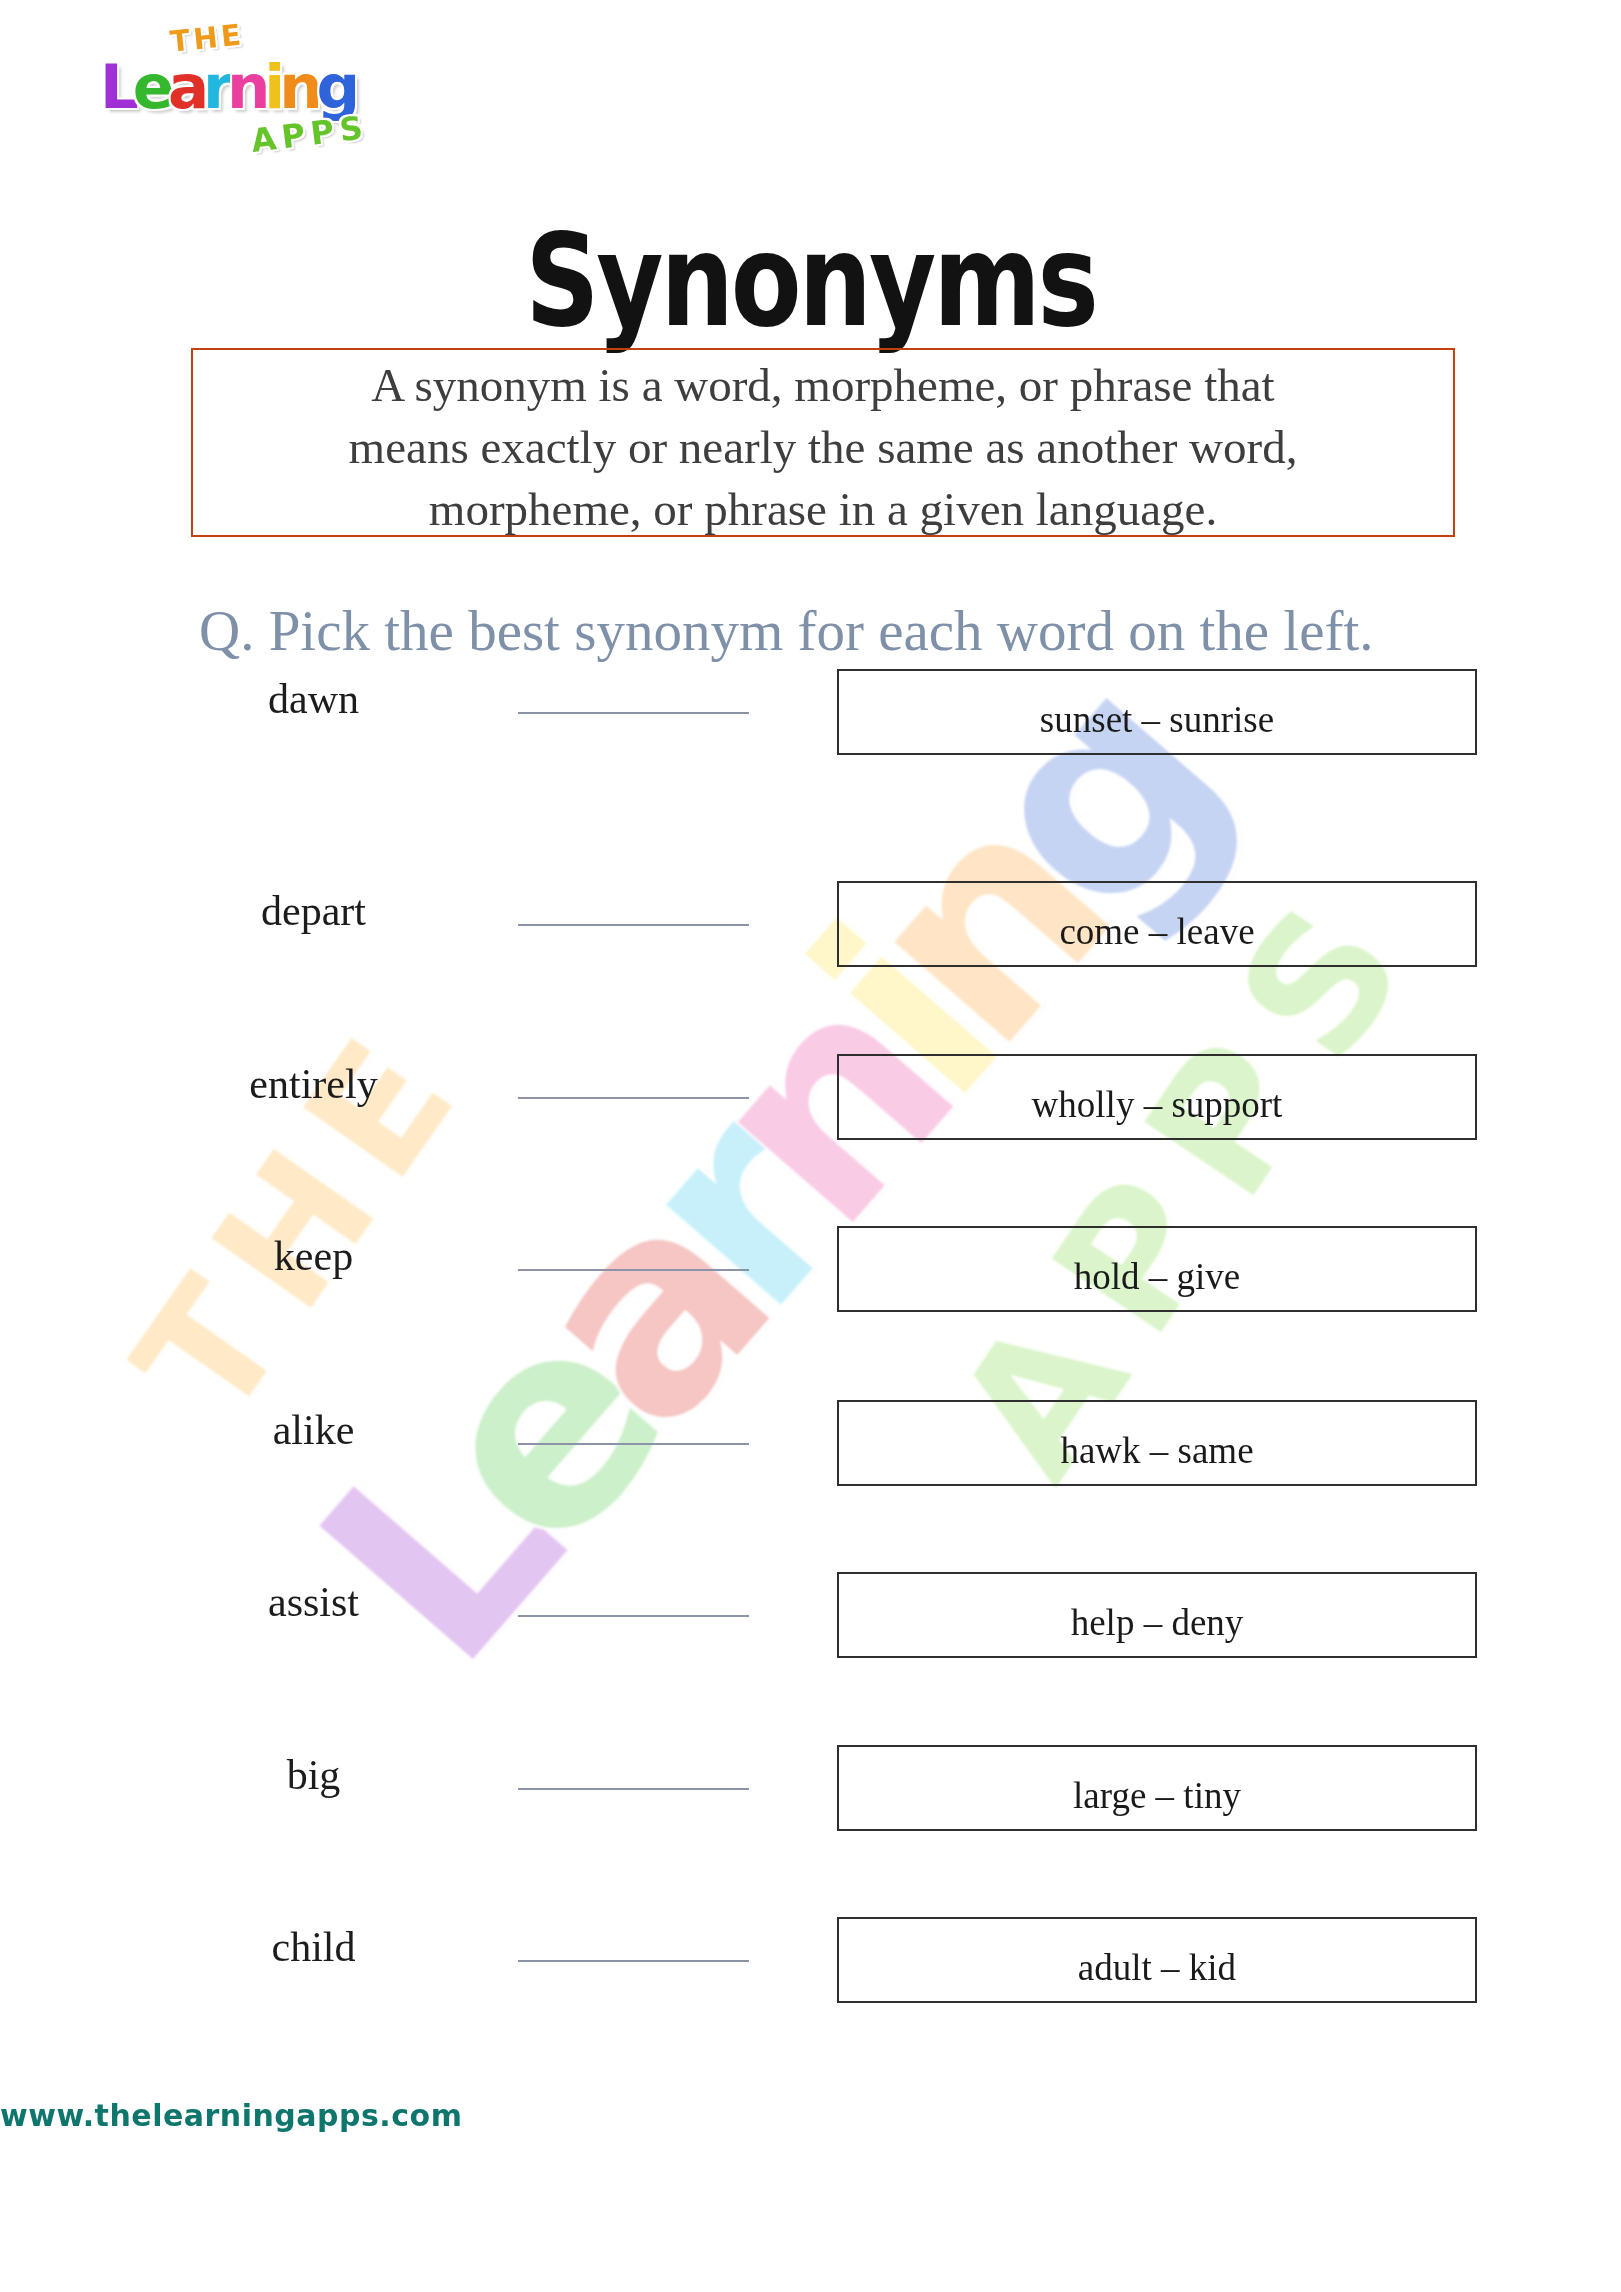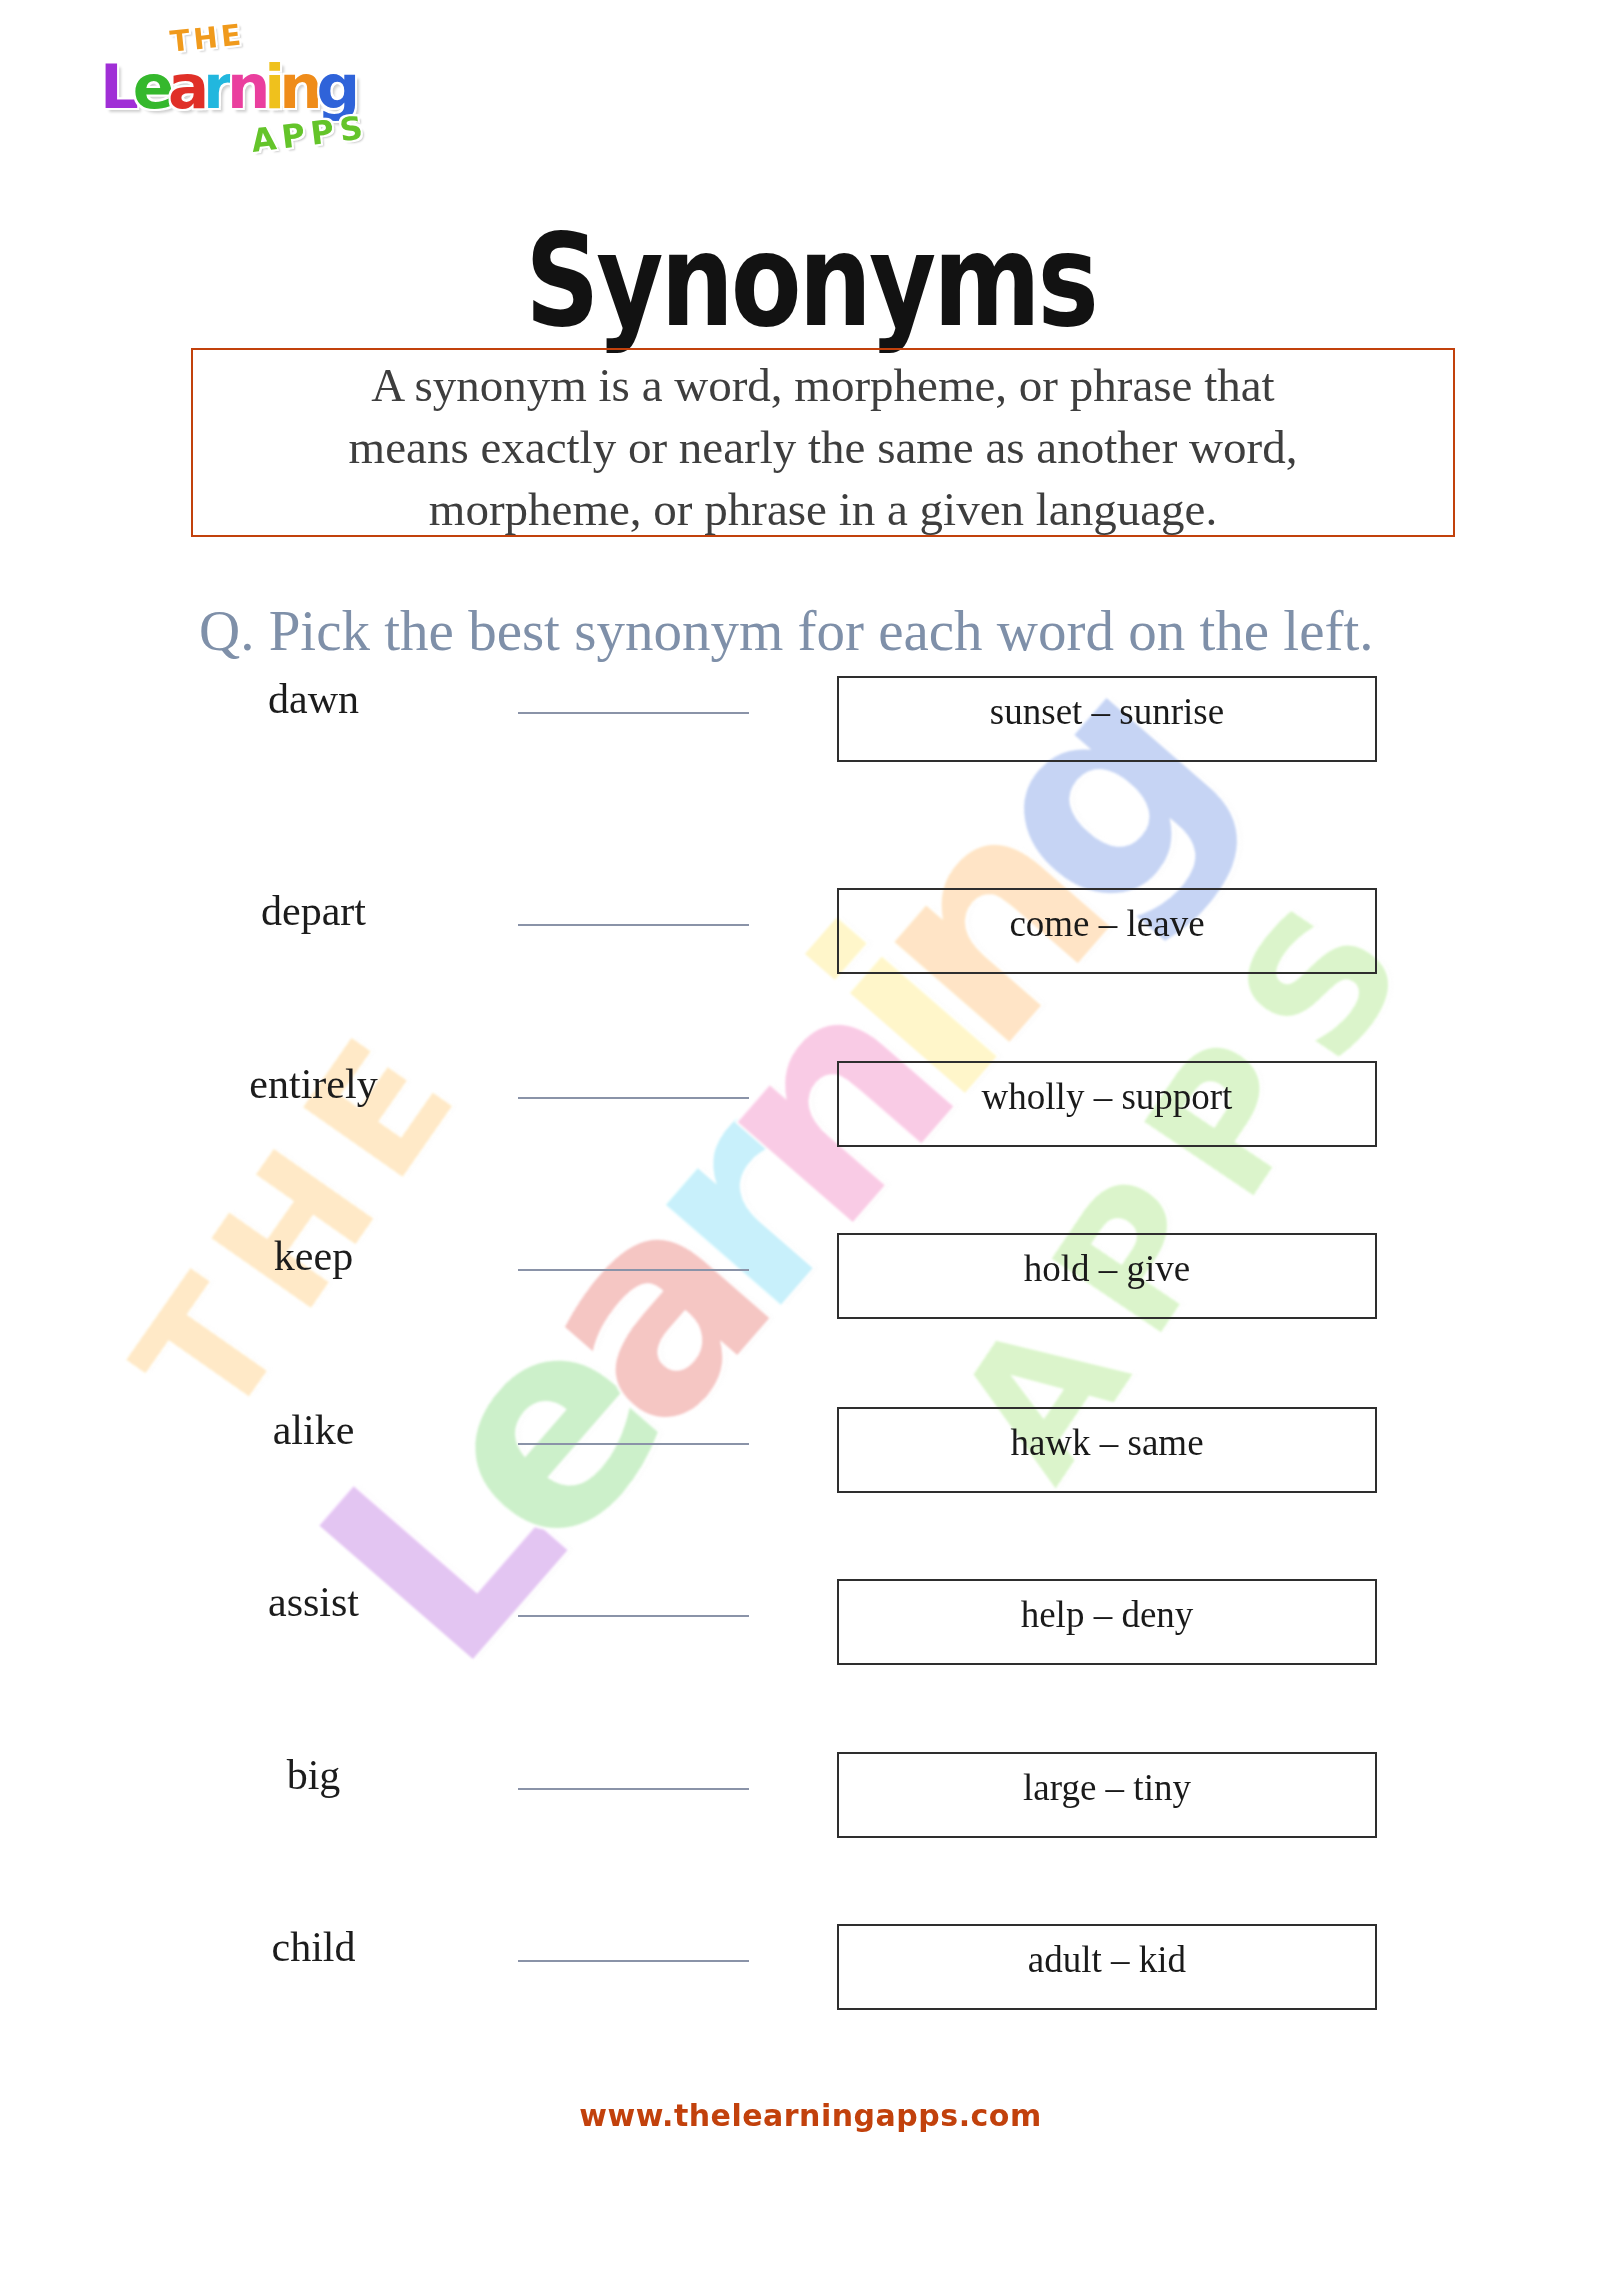--- a/index.html
+++ b/index.html
@@ -80,32 +80,31 @@
   .word{
     position:absolute;left:201px;top:5.9px;width:225px;
     text-align:center;font-size:42px;color:#1c1c1c;
   }
   .blank{
     position:absolute;left:518px;top:11.8px;width:231px;height:31px;
     border-bottom:2.9px solid #8a93a8;
     cursor:text;
   }
   .optbox{
-    position:absolute;left:837px;top:0;width:540px;height:86px;
+    position:absolute;left:837px;top:0;width:640px;height:86px;
     border:2px solid #2e2e2e;box-sizing:border-box;
     background:transparent;
     display:flex;justify-content:center;align-items:flex-start;
-    padding-top:12px;
-    font-size:37px;color:#1a1a1a;margin-top:7px;
+    padding-top:27px;
+    font-size:37px;color:#1a1a1a;
   }
   .footer{
     position:absolute;top:2098px;left:0;width:100%;
-    text-align:center;
     font-family:"DejaVu Sans","Liberation Sans",sans-serif;
-    font-weight:bold;font-size:30px;color:#c2410c;
+    font-weight:bold;font-size:30px;color:#0f766e;
     letter-spacing:0.5px;
   }
 </style>
 </head>
 <body>
 
 <div class="page">
 
   <div class="watermark">
     <div class="logo wm-logo">

